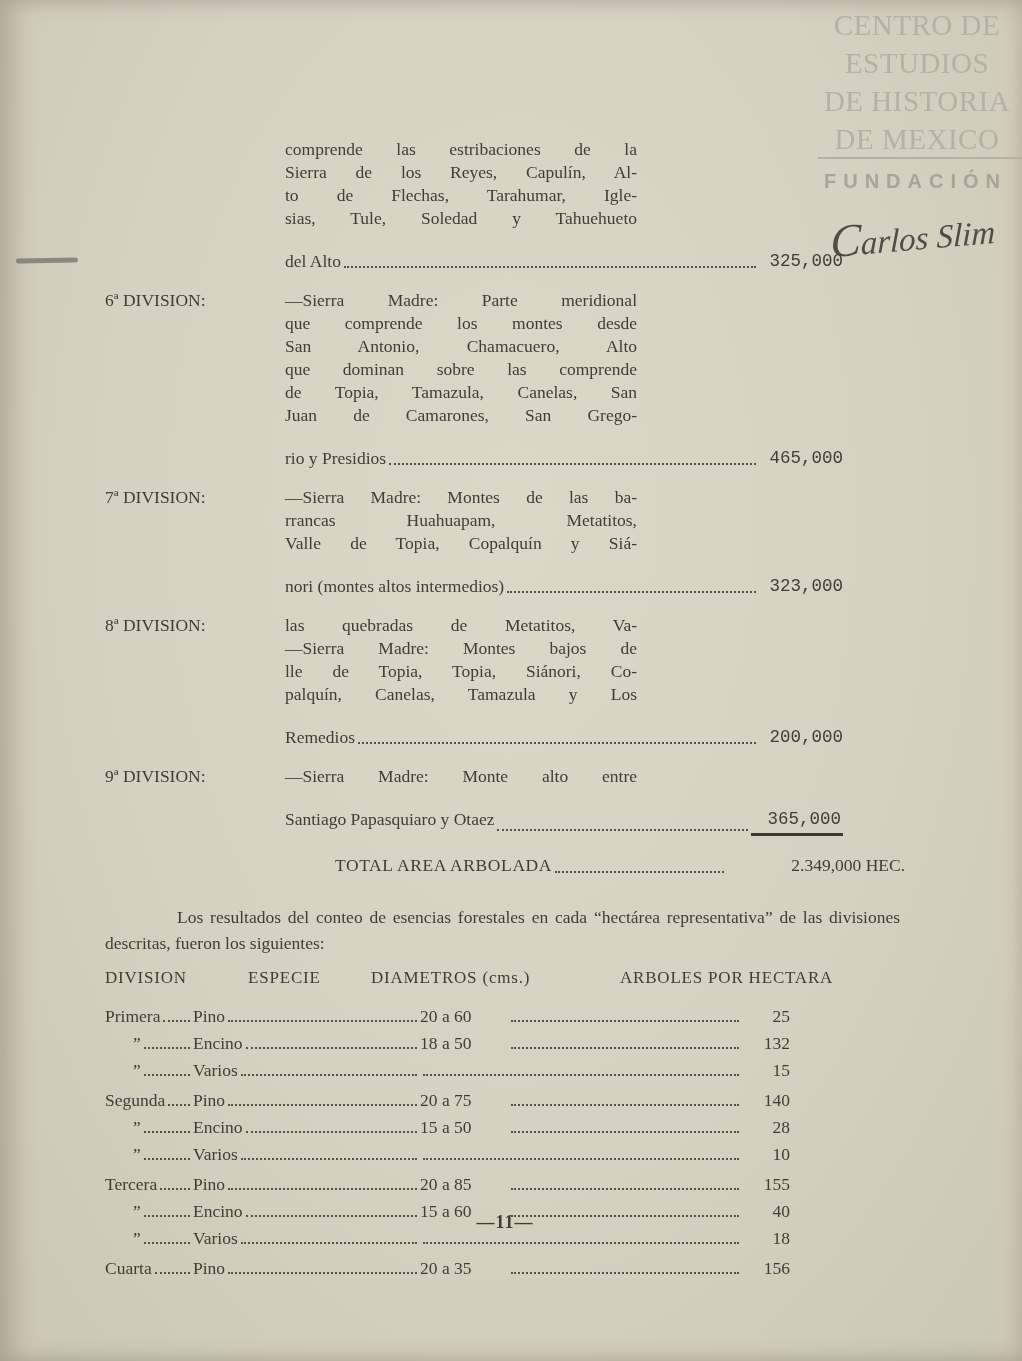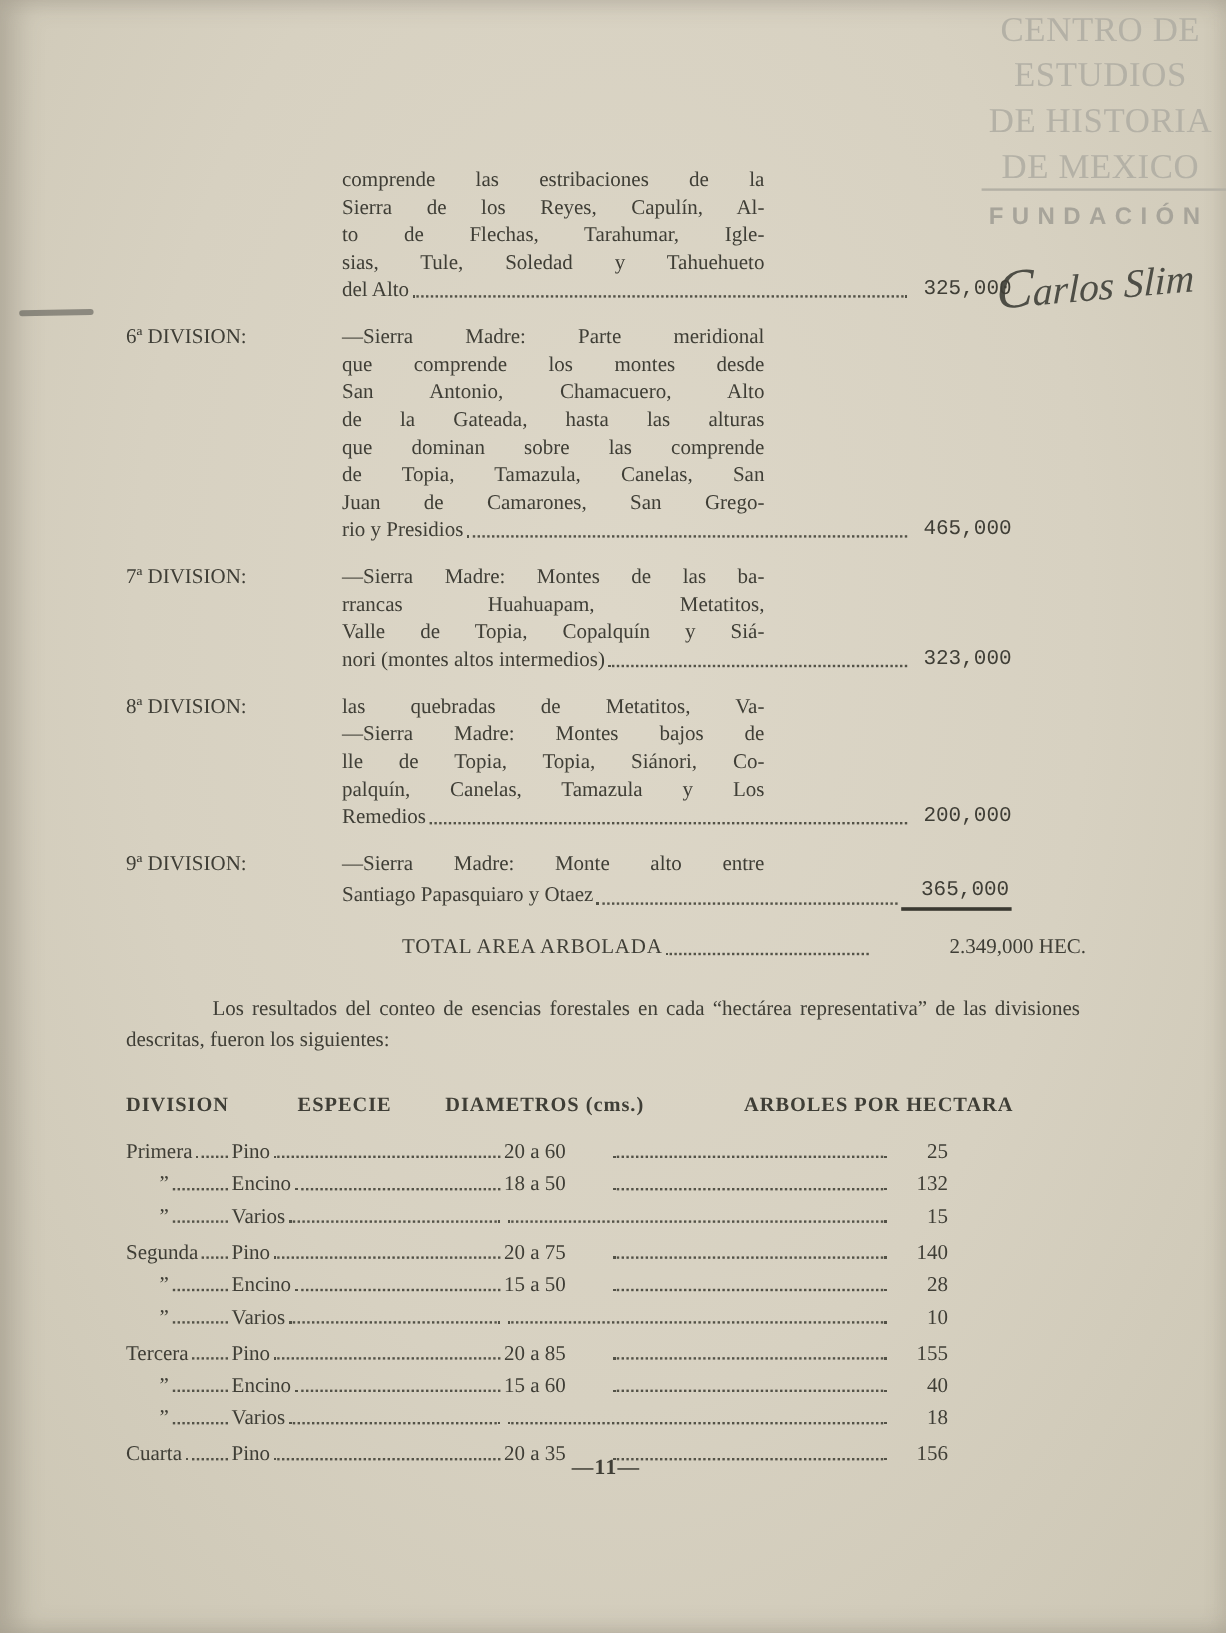--- a/index.html
+++ b/index.html
@@ -36,39 +36,39 @@
   .scan-mark{
     position:absolute;left:16px;top:258px;width:62px;height:5px;
     background:#51504a;opacity:.55;border-radius:3px;transform:rotate(-1deg);
   }
   
   .content{position:absolute;left:105px;top:138px;width:800px;font-size:17.5px;}
   .entry{display:flex;margin-bottom:16px;line-height:23px;}
   .entry-label{width:180px;flex:0 0 180px;white-space:nowrap;}
   .entry-body{width:558px;flex:0 0 558px;}
   .entry-line{width:352px;text-align:justify;text-align-last:justify;}
-  .entry-lastrow{display:flex;align-items:center;width:558px;}
+  .entry-lastrow{display:flex;align-items:flex-start;width:558px;margin-top:20px;}
   .leader{
     flex:1 1 auto;min-width:8px;
     border-bottom:2px dotted #535247;
     margin:0 3px 5px 3px;align-self:flex-end;
   }
   .entry-value{width:84px;flex:0 0 84px;text-align:right;font-family:Liberation Mono, monospace;}
   .underlined{border-bottom:3px solid #3a3931;padding:0 2px 2px 6px;}
   .total-row{display:flex;align-items:flex-end;width:800px;margin-top:12px;line-height:26px;}
   .total-spacer{width:230px;flex:0 0 230px;}
   .total-label{letter-spacing:.6px;white-space:nowrap;}
   .total-value{width:178px;flex:0 0 178px;text-align:right;white-space:nowrap;}
   .paragraph{
     margin-top:26px;width:795px;text-indent:72px;
     text-align:justify;line-height:26px;
   }
   
-  .theader{position:relative;height:22px;margin-top:32px;margin-bottom:10px;
-    font-weight:700;letter-spacing:.8px;font-size:17px;}
+  .theader{position:relative;height:22px;margin-top:12px;margin-bottom:10px;
+    font-weight:400;letter-spacing:.8px;font-size:17px;}
   .th{position:absolute;top:0;white-space:nowrap;}
   .th0{left:0;} .th1{left:143px;} .th2{left:266px;} .th3{left:515px;}
   .ttable{width:685px;}
   .tgroup{margin-bottom:3px;}
   .trow{display:flex;align-items:flex-end;height:27px;}
   .cell-div{width:88px;flex:0 0 88px;display:flex;align-items:flex-end;}
   .cell-esp{width:227px;flex:0 0 227px;display:flex;align-items:flex-end;}
   .cell-dia{width:88px;flex:0 0 88px;white-space:nowrap;}
   .cell-val{width:48px;flex:0 0 48px;text-align:right;}
   .word{white-space:nowrap;}
@@ -113,21 +113,20 @@
               <span class="entry-value">325,000</span>
             </div>
           </div>
         </div>
         <div class="entry">
           <div class="entry-label">6ª DIVISION:</div>
           <div class="entry-body">
             <div class="entry-line">—Sierra Madre: Parte meridional</div>
             <div class="entry-line">que comprende los montes desde</div>
             <div class="entry-line">San Antonio, Chamacuero, Alto</div>
-            <div class="entry-line">de la Gateada, hasta las alturas</div>
             <div class="entry-line">que dominan sobre las comprende</div>
             <div class="entry-line">de Topia, Tamazula, Canelas, San</div>
             <div class="entry-line">Juan de Camarones, San Grego-</div>
             <div class="entry-lastrow">
               <span class="word">rio y Presidios</span>
               <span class="leader"></span>
               <span class="entry-value">465,000</span>
             </div>
           </div>
         </div>

